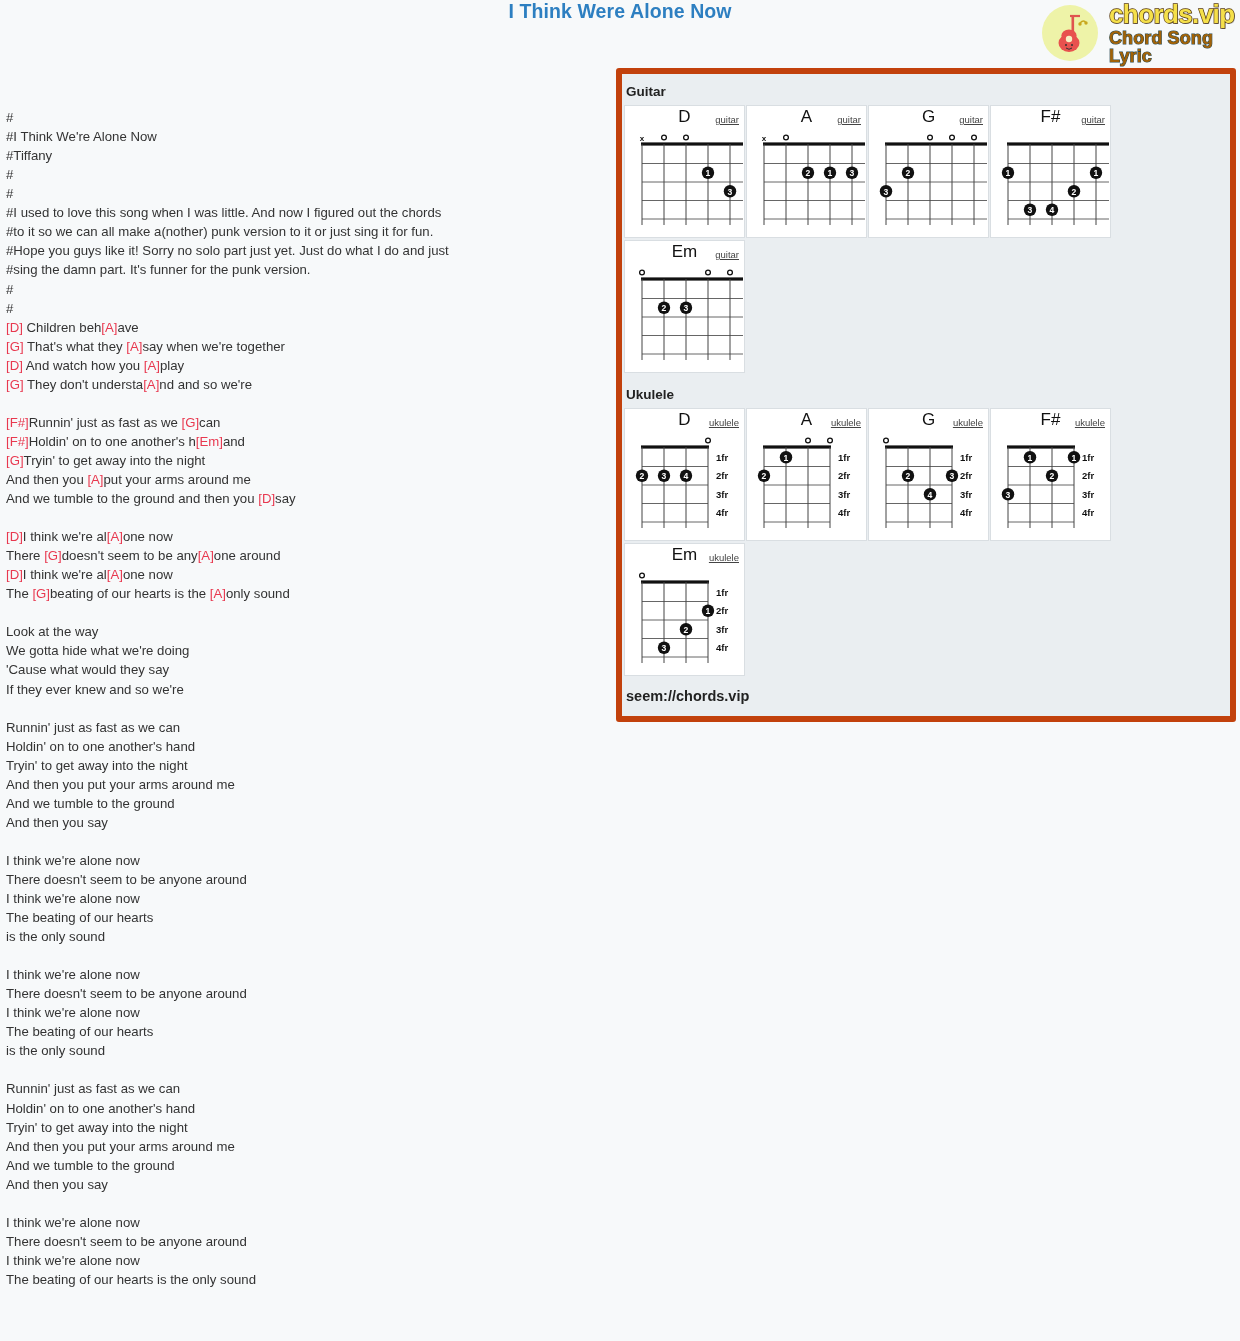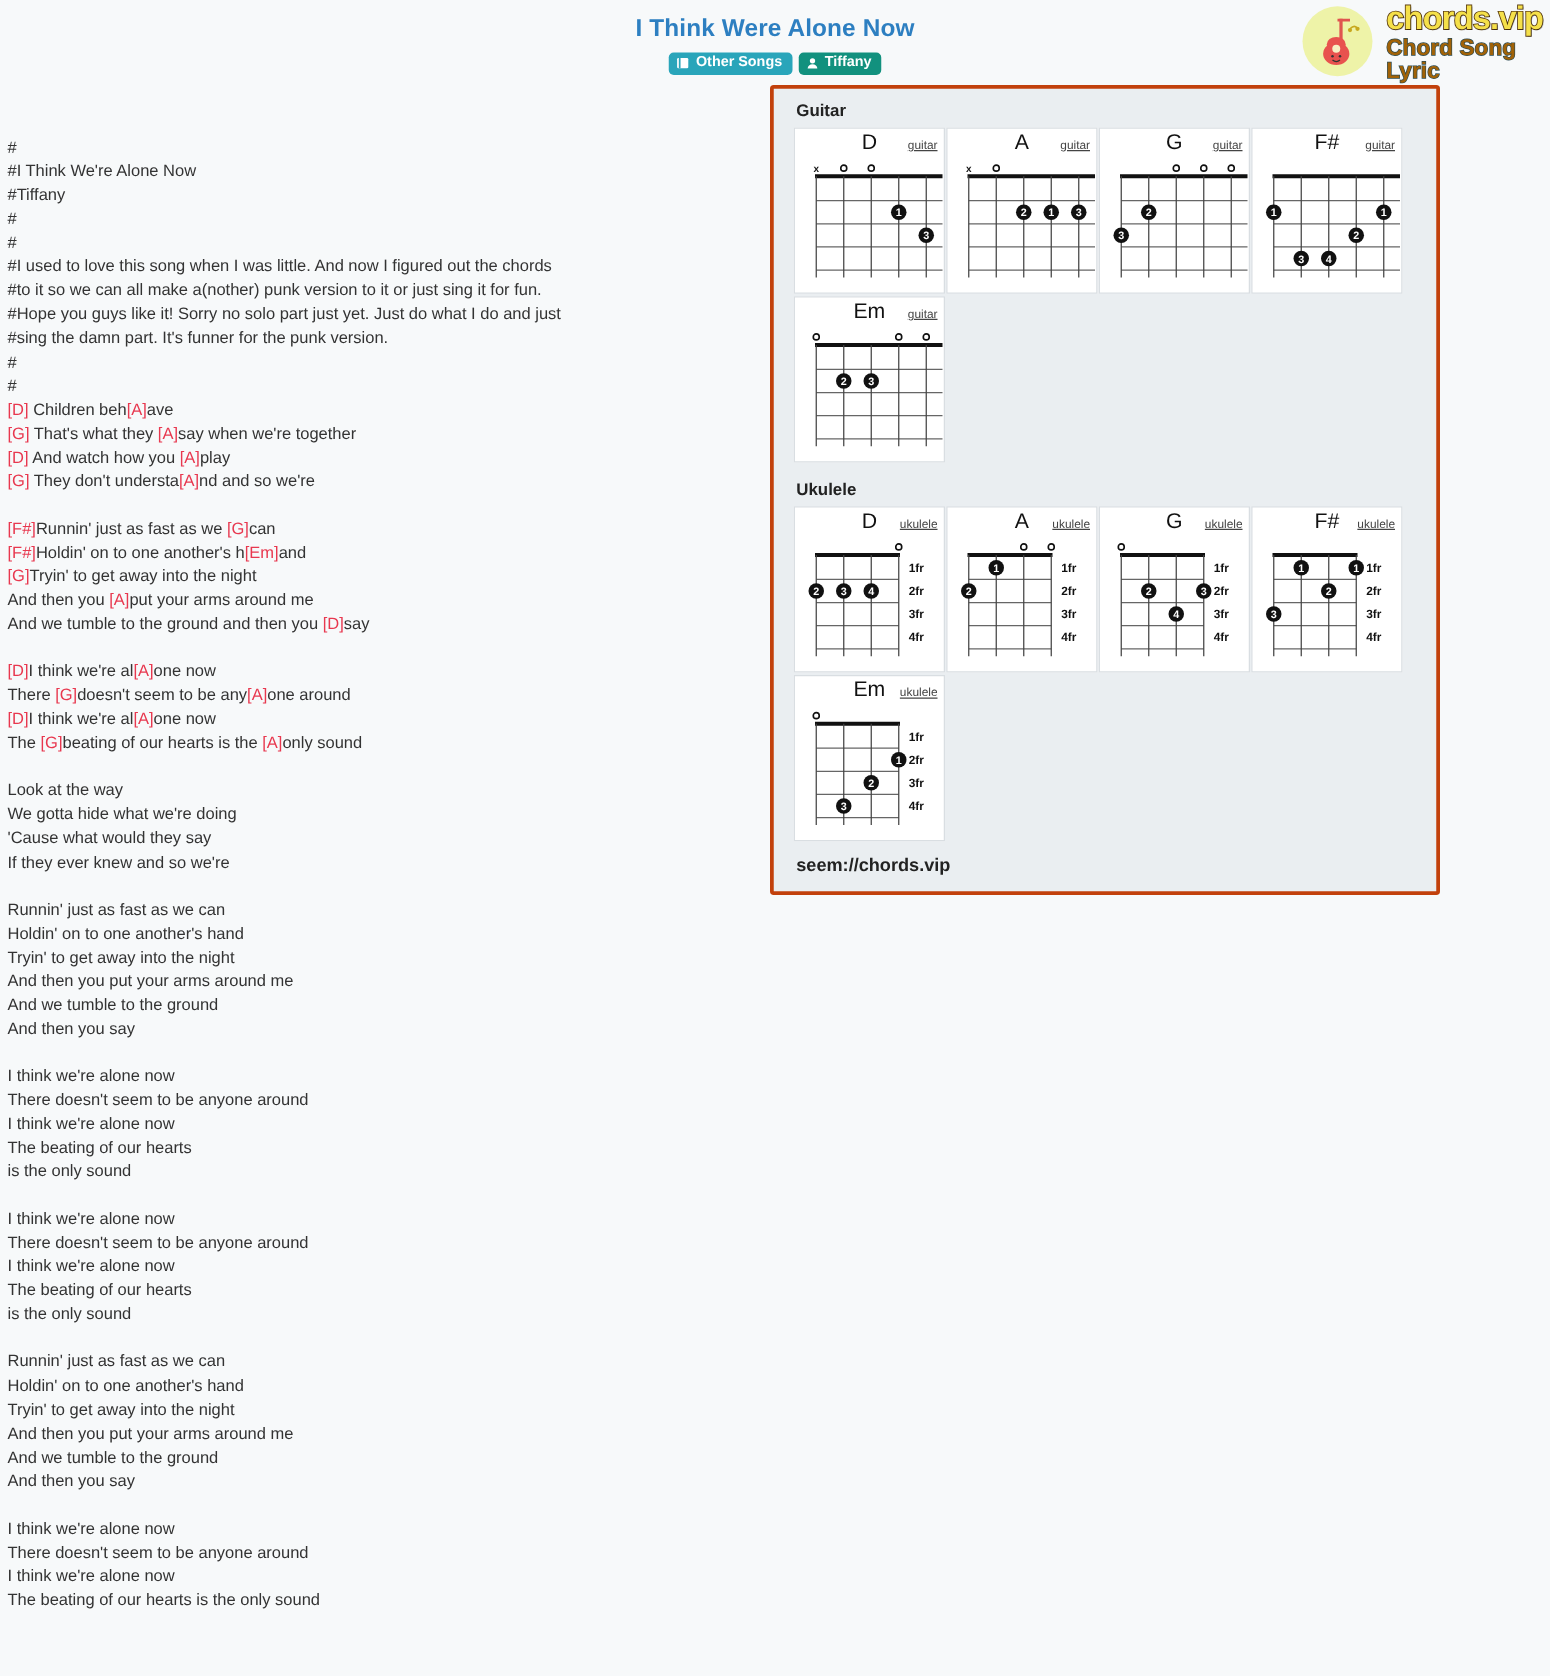--- a/index.html
+++ b/index.html
@@ -16,21 +16,21 @@
     overflow: hidden;
   }
 
   
   .header { position: relative; height: 62px; }
   .title {
     text-align: center;
     font-size: 19.5px;
     font-weight: bold;
     color: #2d7fc1;
-    padding-top: 12px;
+    padding-top: 0;
     letter-spacing: .1px;
   }
   .badges {
     display: flex; justify-content: center; gap: 5px;
     margin-top: 7px;
   }
   .badge {
     display: inline-flex; align-items: center; gap: 5px;
     border-radius: 4px;
     padding: 3px 8px 3px 6px;
@@ -78,26 +78,26 @@
     padding: 2px 0 0 6px;
     font-size: 13.2px;
     line-height: 19.05px;
     color: #333333;
     white-space: pre-wrap;
   }
   .lyrics .ch { color: #e8384f; }
 
   
   .panel {
-    width: 536px;
+    width: 620px;
     margin-left: 4px;
     background: #eaeef1;
-    border: 3px solid #c2410c;
+    border: 6px solid #c2410c;
     border-radius: 3px;
-    padding: 10px 10px 12px 16px;
+    padding: 10px 10px 12px 2px;
   }
   .panel-label {
     font-size: 13.5px; font-weight: bold; color: #222;
     margin: 0 0 6px 2px;
   }
   .panel-label.second { margin-top: 12px; }
   .grid { display: flex; flex-wrap: wrap; gap: 0; }
   .card {
     width: 121px;
     background: #ffffff;
@@ -130,40 +130,20 @@
   }
   .spacer { height: 60px; }
 </style>
 </head>
 <body>
 
 <div class="page">
 
   <div class="header">
     <div class="title">I Think Were Alone Now</div>
-    <div class="badges">
-      <span class="badge b-songs">
-        <span>
-          <svg width="11" height="11" viewBox="0 0 16 16">
-              <rect x="1" y="2" width="13" height="12" rx="1.5" fill="#ffffff"></rect>
-              <rect x="3" y="2" width="2" height="12" fill="#29a5ba"></rect>
-            </svg>
-        </span>
-        <span>Other Songs</span>
-      </span>
-      <span class="badge b-artist">
-        <span>
-          <svg width="10" height="11" viewBox="0 0 16 16">
-              <circle cx="8" cy="5" r="3.4" fill="#ffffff"></circle>
-              <path d="M1.8 15c0-3.6 2.8-5.6 6.2-5.6s6.2 2 6.2 5.6z" fill="#ffffff"></path>
-            </svg>
-        </span>
-        <span>Tiffany</span>
-      </span>
-    </div>
 
     <div class="logo">
       <span class="logo-circle">
         <svg width="40" height="44" viewBox="0 0 40 44">
           <path d="M20 5 L30 5" stroke="#e0544f" stroke-width="2.2" fill="none"></path>
           <rect x="21.5" y="4" width="2.6" height="18" fill="#e0544f"></rect>
           <ellipse cx="19" cy="32" rx="10.5" ry="9" fill="#e8524e"></ellipse>
           <ellipse cx="19" cy="24.5" rx="7.6" ry="6" fill="#e8524e"></ellipse>
           <circle cx="19" cy="28" r="3.2" fill="#f7f0c4"></circle>
           <circle cx="16" cy="34" r="1" fill="#333"></circle>

